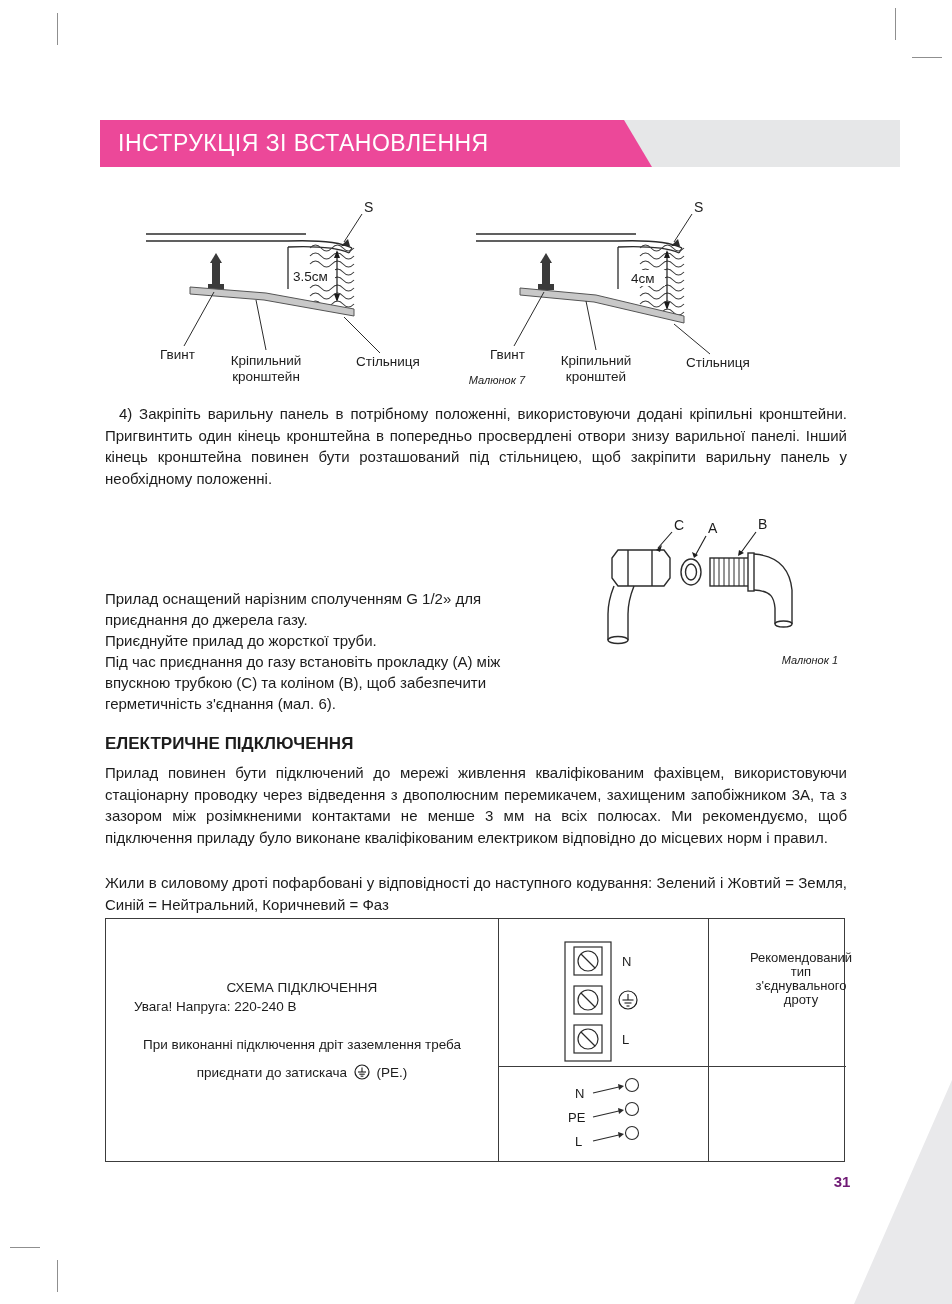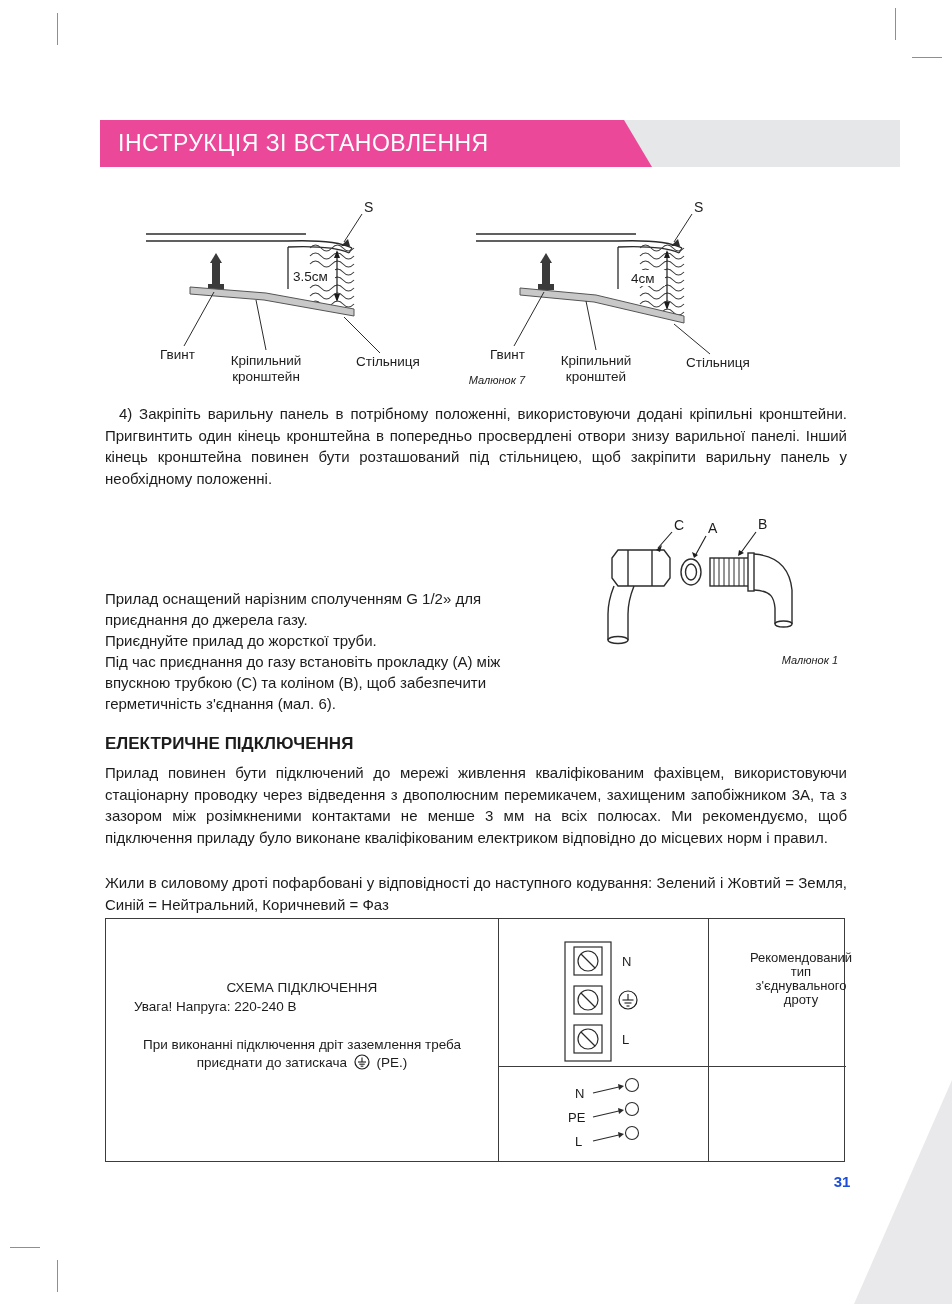--- a/index.html
+++ b/index.html
@@ -20,21 +20,21 @@
   .h-section{font-size:17px;font-weight:bold;line-height:24px;white-space:pre-line;}
   .caption{font-size:11px;text-align:right;font-style:italic;}
   .gas-p{font-size:15px;line-height:21px;margin:0 0 0 0;}
   svg text{font-family:"Liberation Sans",sans-serif;fill:#1c1c1c;}
   .tbl{border:1px solid #3c3c3c;box-sizing:border-box;}
   .tbl-line{position:absolute;background:#3c3c3c;}
   .tbl-text{font-size:13.5px;line-height:17px;}
   .center{text-align:center;}
   .pre{white-space:pre-line;}
   .corner-tri{background:#e9e9eb;clip-path:polygon(100% 0,100% 100%,0 100%);}
-  .pageno{font-size:15px;font-weight:bold;color:#1d4ed8;}
+  .pageno{font-size:15px;font-weight:bold;color:#701a75;}
   .earth-inline{display:inline-block;vertical-align:-3px;margin:0 3px;}
 </style>
 </head>
 <body>
 
 <div id="page">
 
   <div class="crop" style="left:57px;top:13px;width:1px;height:32px;"></div>
   <div class="crop" style="left:895px;top:8px;width:1px;height:32px;"></div>
   <div class="crop" style="left:912px;top:57px;width:30px;height:1px;"></div>
@@ -197,21 +197,21 @@
   <div class="abs para" style="left:105px;top:872px;width:742px;">Жили в силовому дроті пофарбовані у відповідності до наступного кодування: Зелений і Жовтий = Земля, Синій = Нейтральний, Коричневий = Фаз</div>
 
   <div class="abs tbl" style="left:105px;top:918px;width:740px;height:244px;">
     <div class="tbl-line" style="left:392px;top:0;width:1px;height:100%;"></div>
     <div class="tbl-line" style="left:602px;top:0;width:1px;height:100%;"></div>
     <div class="tbl-line" style="left:392px;top:147px;width:348px;height:1px;"></div>
 
     <div class="abs tbl-text center" style="left:0;top:60px;width:392px;">СХЕМА ПІДКЛЮЧЕННЯ</div>
     <div class="abs tbl-text" style="left:28px;top:79px;width:360px;">Увага! Напруга: 220-240 В</div>
     <div class="abs tbl-text center" style="left:0;top:117px;width:392px;">При виконанні підключення дріт заземлення треба</div>
-    <div class="abs tbl-text center" style="left:0;top:135px;width:392px;">
+    <div class="abs tbl-text center" style="left:0;top:145px;width:392px;">
       <span>приєднати до затискача</span>
       <svg class="earth-inline" width="16" height="16" viewBox="0 0 16 16">
         <circle cx="8" cy="8" r="7" fill="none" stroke="#1c1c1c" stroke-width="1.2"></circle>
         <g stroke="#1c1c1c" stroke-width="1.1">
           <line x1="8" y1="3.5" x2="8" y2="8"></line>
           <line x1="4" y1="8" x2="12" y2="8"></line>
           <line x1="5.3" y1="10.2" x2="10.7" y2="10.2"></line>
           <line x1="6.6" y1="12.2" x2="9.4" y2="12.2"></line>
         </g>
       </svg>

